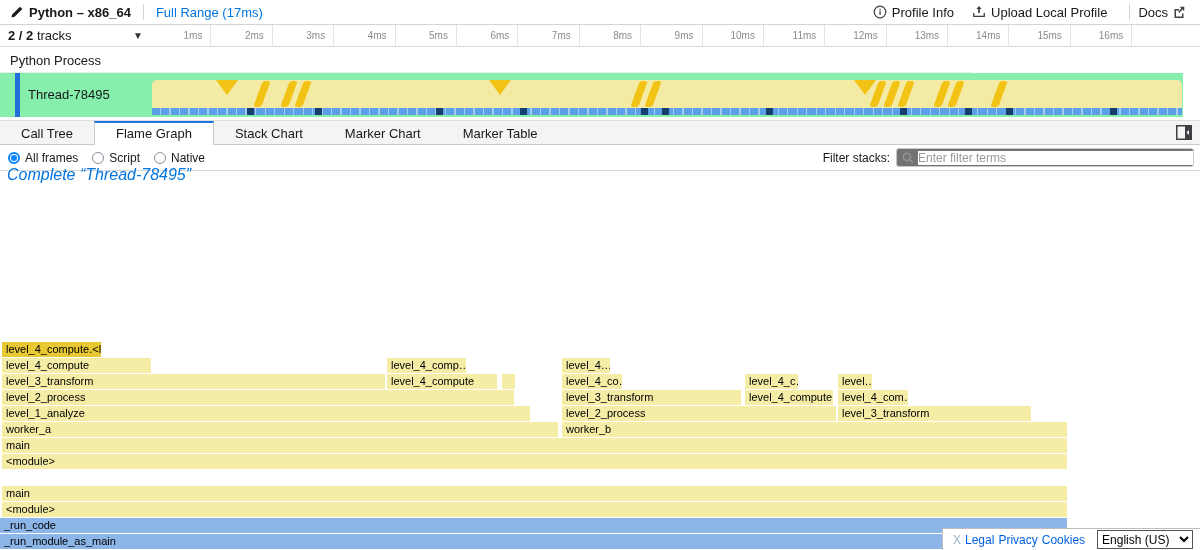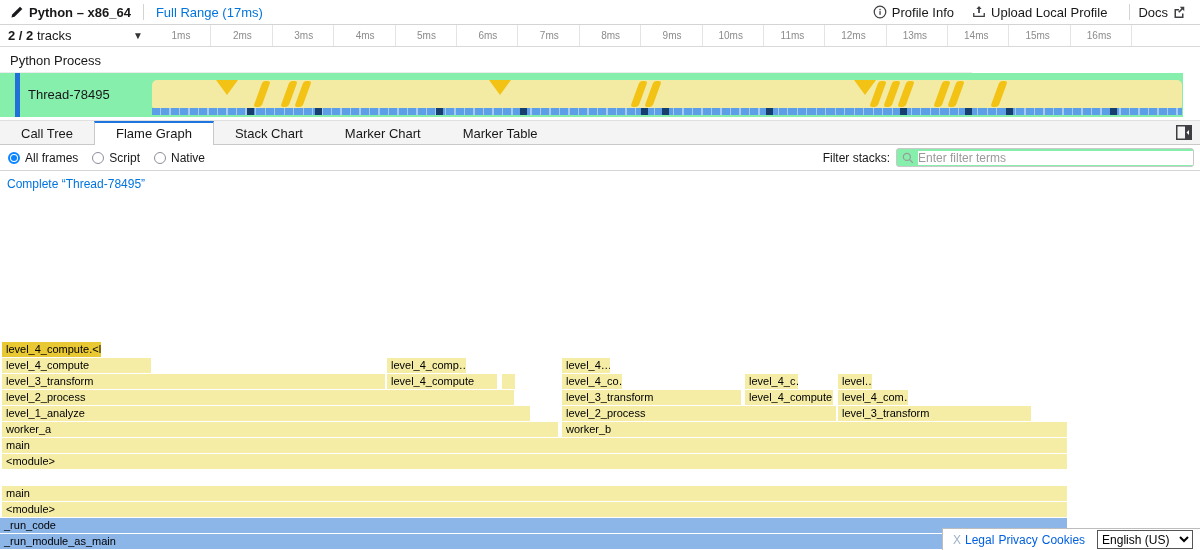--- a/index.html
+++ b/index.html
@@ -16,21 +16,21 @@
   .hbtn { display:flex; align-items:center; font-size:13px; color:#18181a; margin-right:18px; cursor:pointer; }
   .hbtn svg { margin-right:5px; }
   #docs-btn { margin-right:10px; margin-left:4px; }
 
   
   #ruler { left:0; top:25px; width:1200px; height:22px; background:#fff; border-bottom:1px solid #d9d9d9; }
   #tracks-count { left:8px; top:28px; font-size:13px; color:#18181a; }
   #tracks-count b { font-weight:bold;text-align:center; }
   #track-dropdown { left:133px; top:30px; font-size:10px; color:#333; cursor:pointer; }
   #ruler-ticks { left:150px; top:25px; height:21px; display:flex; }
-  .tick { width:61.4px; border-right:1px solid #e4e4e4; font-size:10px; color:#8b8b8b; text-align:right; padding-right:20px; line-height:21px; }
+  .tick { width:61.4px; border-right:1px solid #e4e4e4; font-size:10px; color:#8b8b8b; text-align:right; padding-right:8px; line-height:21px; }
 
   
   #process-row { left:0; top:47px; width:972px; height:26px; background:#fff; border-bottom:1px solid #ececec; line-height:26px; }
   #process-label { margin-left:10px; font-size:13px; color:#18181a; }
   #thread-row { left:0; top:73px; width:1183px; height:44px; background:#86efac; cursor:pointer; }
   #thread-accent { left:15px; top:0; width:5px; height:44px; background:#2170d9; }
   #thread-label { left:28px; top:14px; font-size:13px; color:#18181a; }
   #activity { left:152px; top:7px; width:1030px; height:28px; background:#f3eba4; border-radius:5px 5px 2px 2px; overflow:hidden; }
   .mk-tri { position:absolute; top:0; width:0; height:0; border-left:11px solid transparent; border-right:11px solid transparent; border-top:15px solid #f2c214; }
   .mk-slash { position:absolute; top:1px; width:8px; height:26px; background:#f2c214; border-radius:3px; transform:skewX(-20deg); }
@@ -45,27 +45,27 @@
   #sidebar-toggle { left:1176px; top:125px; width:16px; height:15px; cursor:pointer; }
 
   
   #filterrow { left:0; top:145px; width:1200px; height:26px; background:#fff; border-bottom:1px solid #d6d6d6; display:flex; align-items:center; }
   .radio-group { display:flex; align-items:center; margin-left:8px; }
   .radio { width:12px; height:12px; border-radius:50%; border:1px solid #8f8f9d; background:#fff; margin-right:5px; position:relative; cursor:pointer; }
   .radio.checked { border:2px solid #0a84ff; }
   .radio.checked::after { content:""; position:absolute; left:1px; top:1px; width:6px; height:6px; border-radius:50%; background:#0a84ff; }
   .radio-label { font-size:12px; color:#18181a; margin-right:14px; }
   #filter-label { margin-left:auto; font-size:12px; color:#18181a; margin-right:6px;text-align:center; }
-  #filter-input-wrap { width:298px; height:19px; border:1px solid #c9c9c9; border-radius:3px; background:#86efac; display:flex; align-items:center; margin-right:6px; }
+  #filter-input-wrap { width:298px; height:19px; border:1px solid #c9c9c9; border-radius:3px; background:#737373; display:flex; align-items:center; margin-right:6px; }
   #filter-input { border:none; outline:none; flex:1; font-size:12px; color:#333; font-family:"Liberation Sans",sans-serif; }
   #filter-input::placeholder { color:#9a9a9a; }
   #search-icon { margin:0 4px 0 5px; }
 
   
-  #breadcrumb { left:7px; top:177px; font-size:12px; color:#0074df; cursor:pointer; }
+  #breadcrumb { left:7px; top:166px; font-size:16px; color:#0074df; cursor:pointer;font-style:italic; }
 
   
   #flame { left:0; top:196px; width:1200px; height:354px; background:#fff; }
   .fbox { position:absolute; height:15px; line-height:15px; font-size:11px; color:#000; padding-left:4px;
     overflow:hidden; white-space:nowrap; background:#f5eda6; cursor:pointer; }
   .fbox.gold { background:#e8c833; }
   .fbox.blue { background:#8cb5e8; }
 
   
   #footer { left:942px; top:528px; width:258px; height:22px; background:#fff; border-left:1px solid #bdbdbd; border-top:1px solid #bdbdbd; display:flex; align-items:center; z-index:5; }

